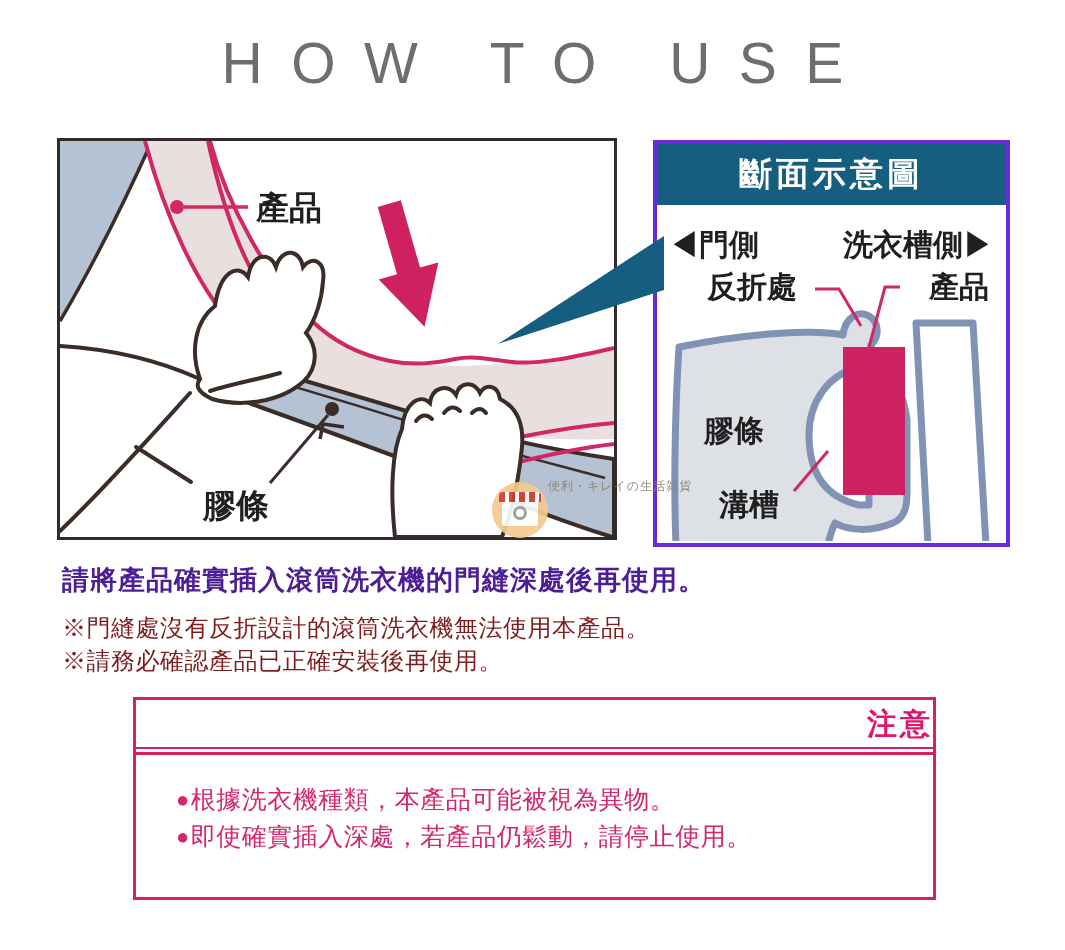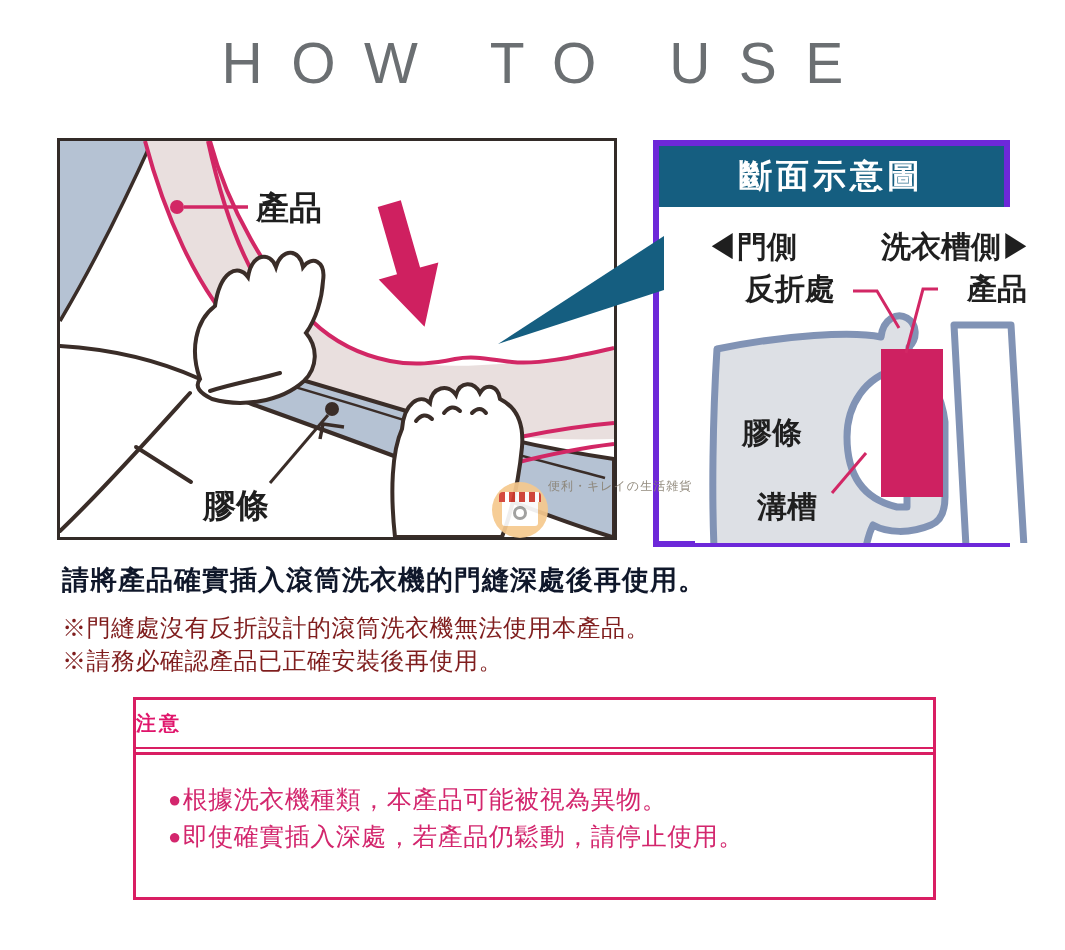--- a/index.html
+++ b/index.html
@@ -11,24 +11,24 @@
            font-size:57px; font-weight:400; color:#6b6f72; letter-spacing:0.50em;
            text-indent:0.50em; white-space:nowrap; }
 
   
   .fig-left { position:absolute; left:57px; top:138px; width:560px; height:402px;
               border:3px solid #332b28; background:#ffffff; }
   .fig-left svg { display:block; }
 
   
   .fig-right { position:absolute; left:653px; top:140px; width:357px; height:407px;
-               border:6px solid #6d28d9; background:#ffffff; }
+               border:4px solid #6d28d9; background:#ffffff; }
   .panel-header { height:61px; background:#155e80; color:#ffffff; text-align:center;
                   font-size:33px; font-weight:bold; line-height:60px; letter-spacing:4px; }
-  .panel-body { position:relative; width:347px; height:336px; background:#ffffff;margin-left:36px; }
+  .panel-body { position:relative; width:347px; height:336px; background:#ffffff; }
   .panel-body svg { display:block; }
 
   svg text { font-family:"Liberation Sans", sans-serif; }
   .svg-label { font-size:33px; font-weight:bold; fill:#1f1f1f; }
   .svg-label-sm { font-size:30px; font-weight:bold; fill:#1f1f1f; }
 
   
   .callout { position:absolute; left:440px; top:230px; width:230px; height:125px; z-index:5; }
 
   
@@ -44,31 +44,31 @@
              border:3px solid #9a9a98; border-radius:50%; background:#fff; }
   .wm-text { margin-left:0; }
   .wm-tagline { font-size:12px; color:#8a8274; letter-spacing:1px; white-space:nowrap; }
   .wm-name { font-size:37px; font-weight:bold; color:#f09f4c; letter-spacing:3px;
              line-height:1.0; white-space:nowrap;
              text-shadow:0 0 2px #ffffff; }
   .wm-tld { font-size:24px; font-weight:normal; color:#8a4a3c; letter-spacing:0; }
 
   
   .headline { position:absolute; left:62px; top:562px; font-size:27px; font-weight:bold;
-              color:#0f172a; letter-spacing:1px; white-space:nowrap; }
+              color:#4c1d95; letter-spacing:1px; white-space:nowrap; }
   .notes { position:absolute; left:62px; top:611px; font-size:24px; color:#7f1d1d;
            line-height:33px; letter-spacing:0.5px; }
 
   
   .caution { position:absolute; left:133px; top:697px; width:803px;
              border:3px solid #d91e63; background:#ffffff; }
-  .caution-header { text-align:left; font-size:20px; font-weight:bold; color:#e0156b;
+  .caution-header { text-align:right; font-size:30px; font-weight:bold; color:#e0156b;
                     letter-spacing:3px; line-height:47px; border-bottom:2px solid #d91e63; }
   .caution-body { border-top:3px solid #d91e63; margin-top:3px;
-                  padding:26px 18px 42px 32px; }
+                  padding:26px 18px 42px 40px; }
   .caution-line { font-size:25px; color:#d3266d; line-height:36px; letter-spacing:0.5px;
                   white-space:nowrap; }
   .caution-bullet { font-size:22px; vertical-align:1px; margin-right:1px; }
 </style>
 </head>
 <body>
 
 <div class="page">
 
   <div class="title">HOW TO USE</div>

